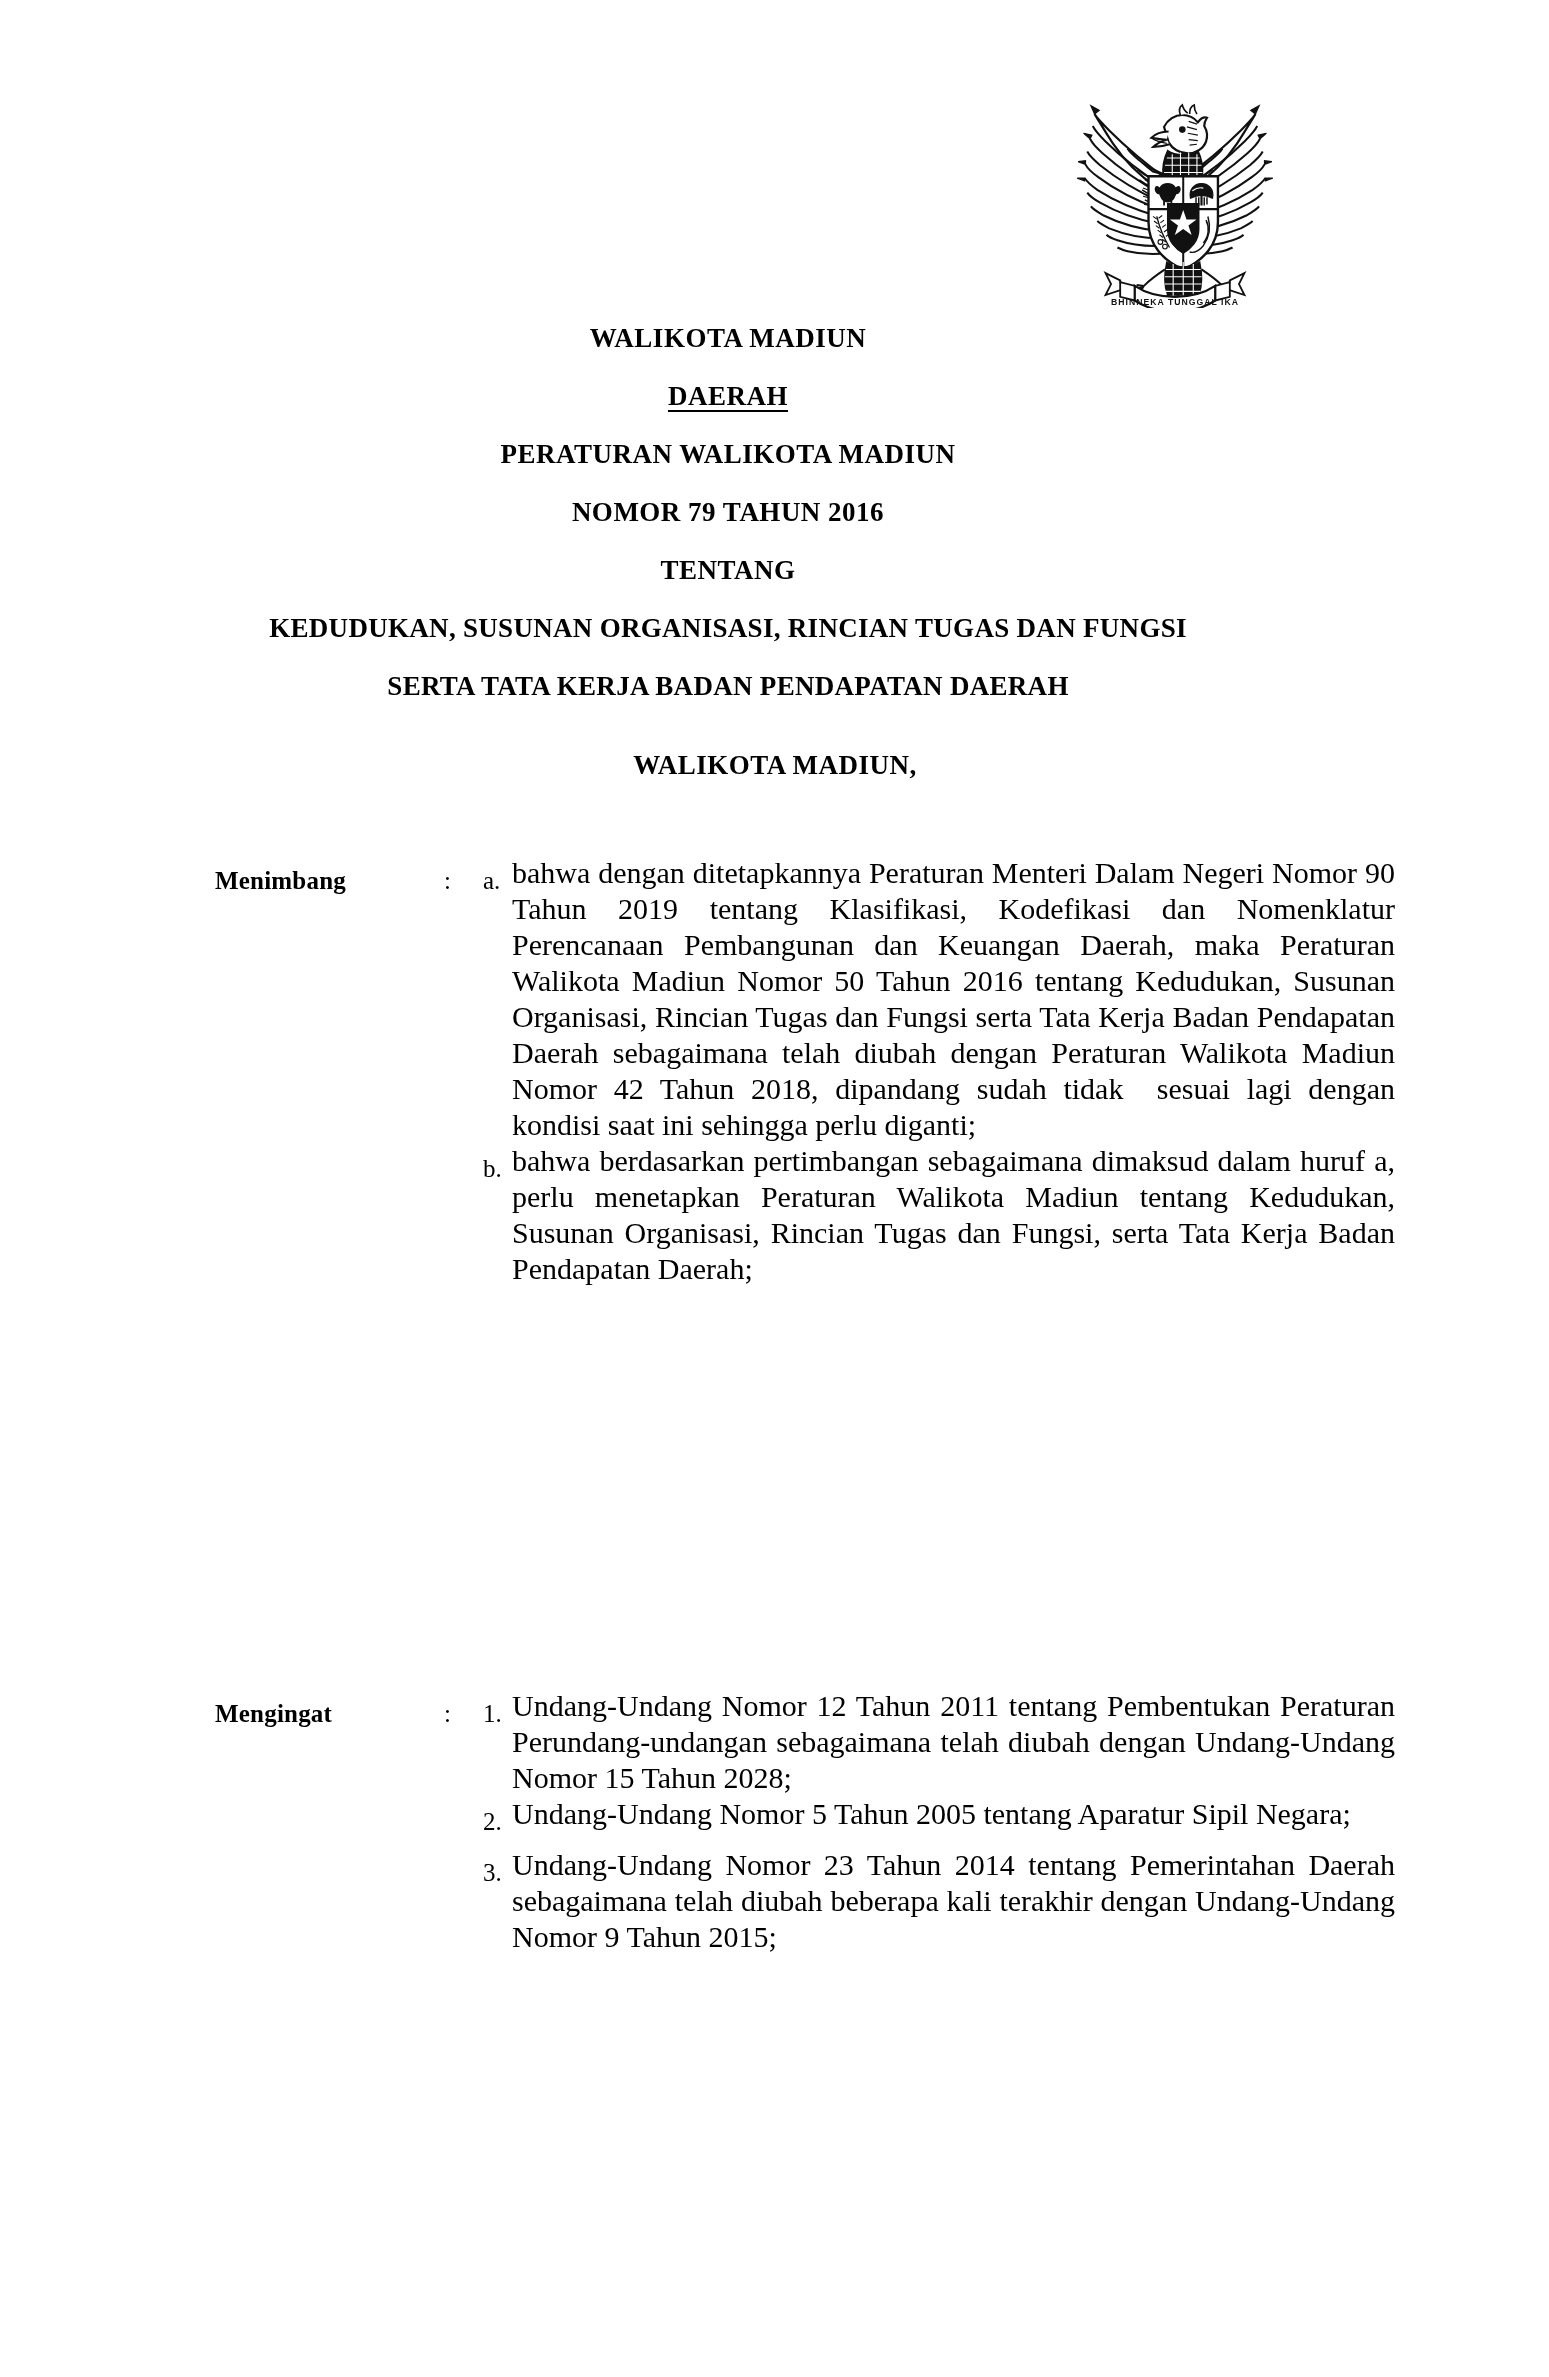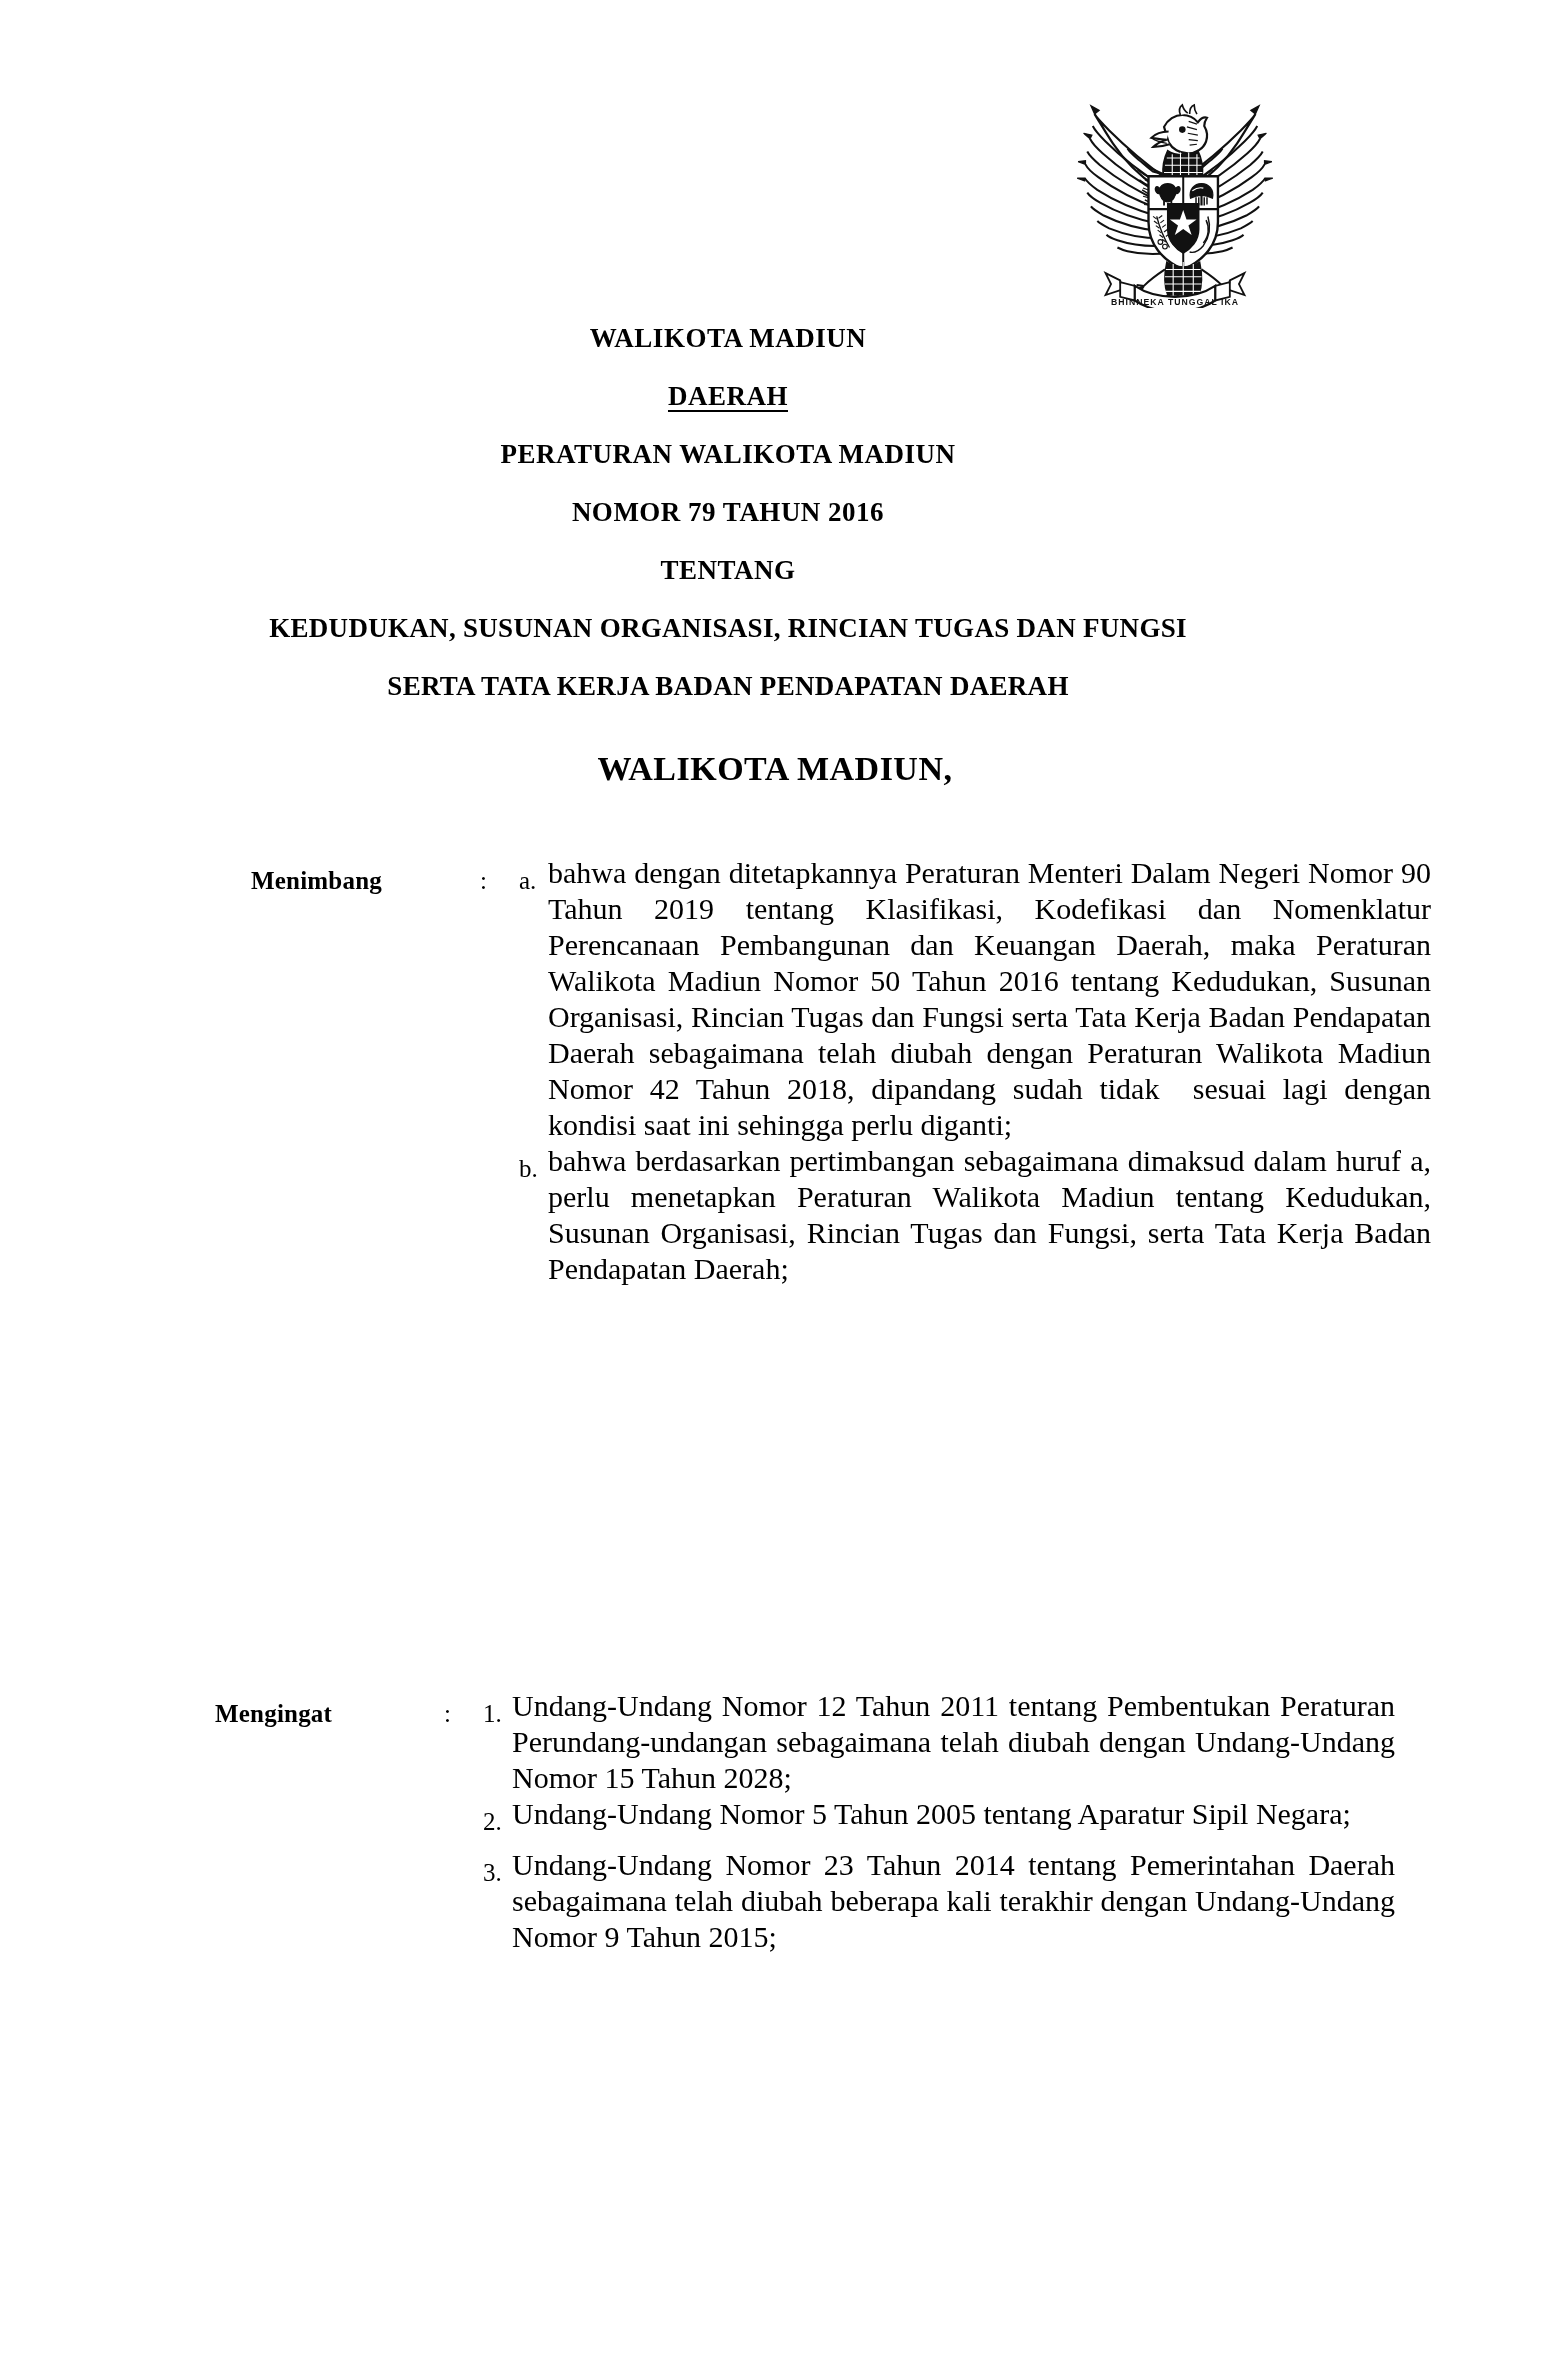--- a/index.html
+++ b/index.html
@@ -58,31 +58,31 @@
   .title-line.wide { letter-spacing: 0.3px; }
 
   
   .addressee {
     position: absolute;
     left: 0;
     top: 750px;
     width: 1550px;
     text-align: center;
     font-weight: bold;
-    font-size: 34px;
+    font-size: 27px;
     letter-spacing: 0.5px;
   }
 
   
   .clause {
     position: absolute;
     left: 215px;
     width: 1180px;
   }
-  #clause-menimbang { top: 855px; margin-left: 36px; }
+  #clause-menimbang { top: 855px; }
   #clause-mengingat { top: 1688px; }
 
   .clause-row {
     display: flex;
     align-items: flex-start;
   }
   .clause-label {
     flex: 0 0 229px;
     font-family: "Liberation Serif", "DejaVu Serif", serif;
     font-weight: bold;

